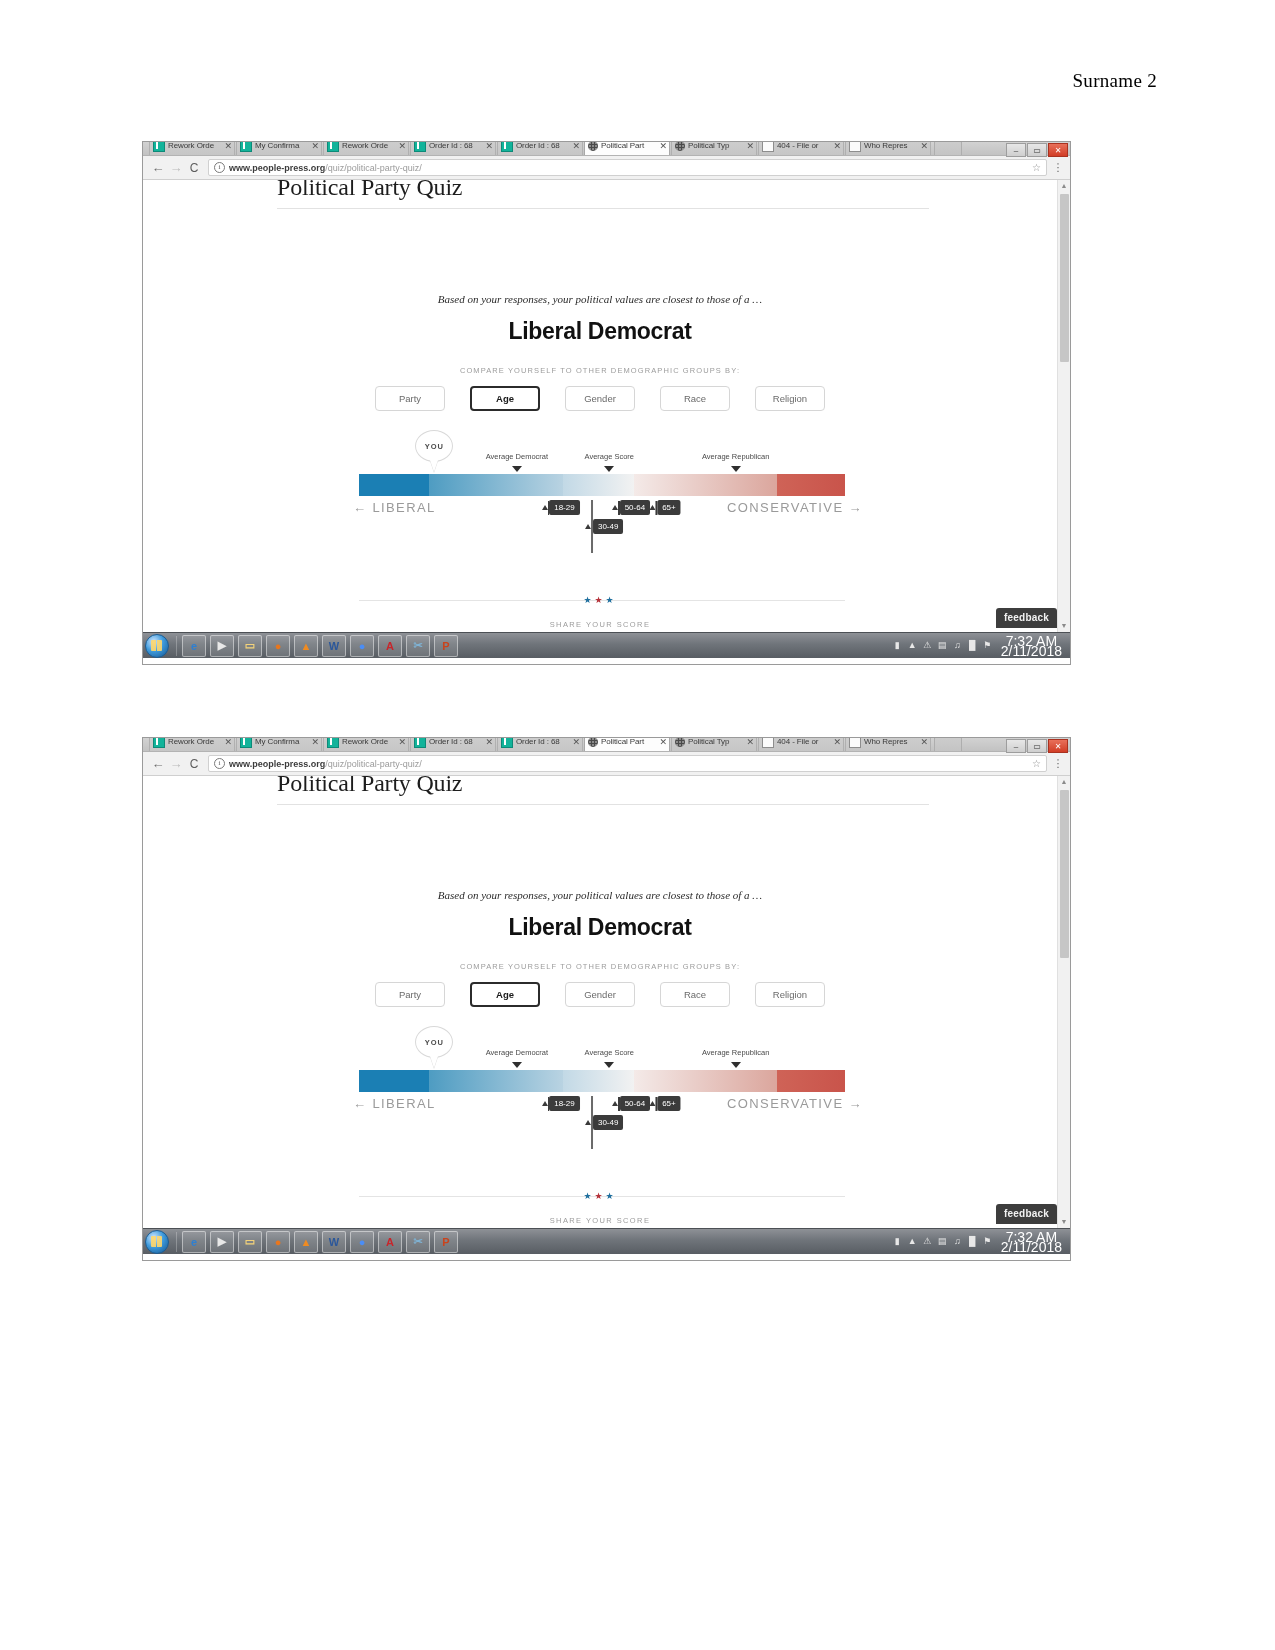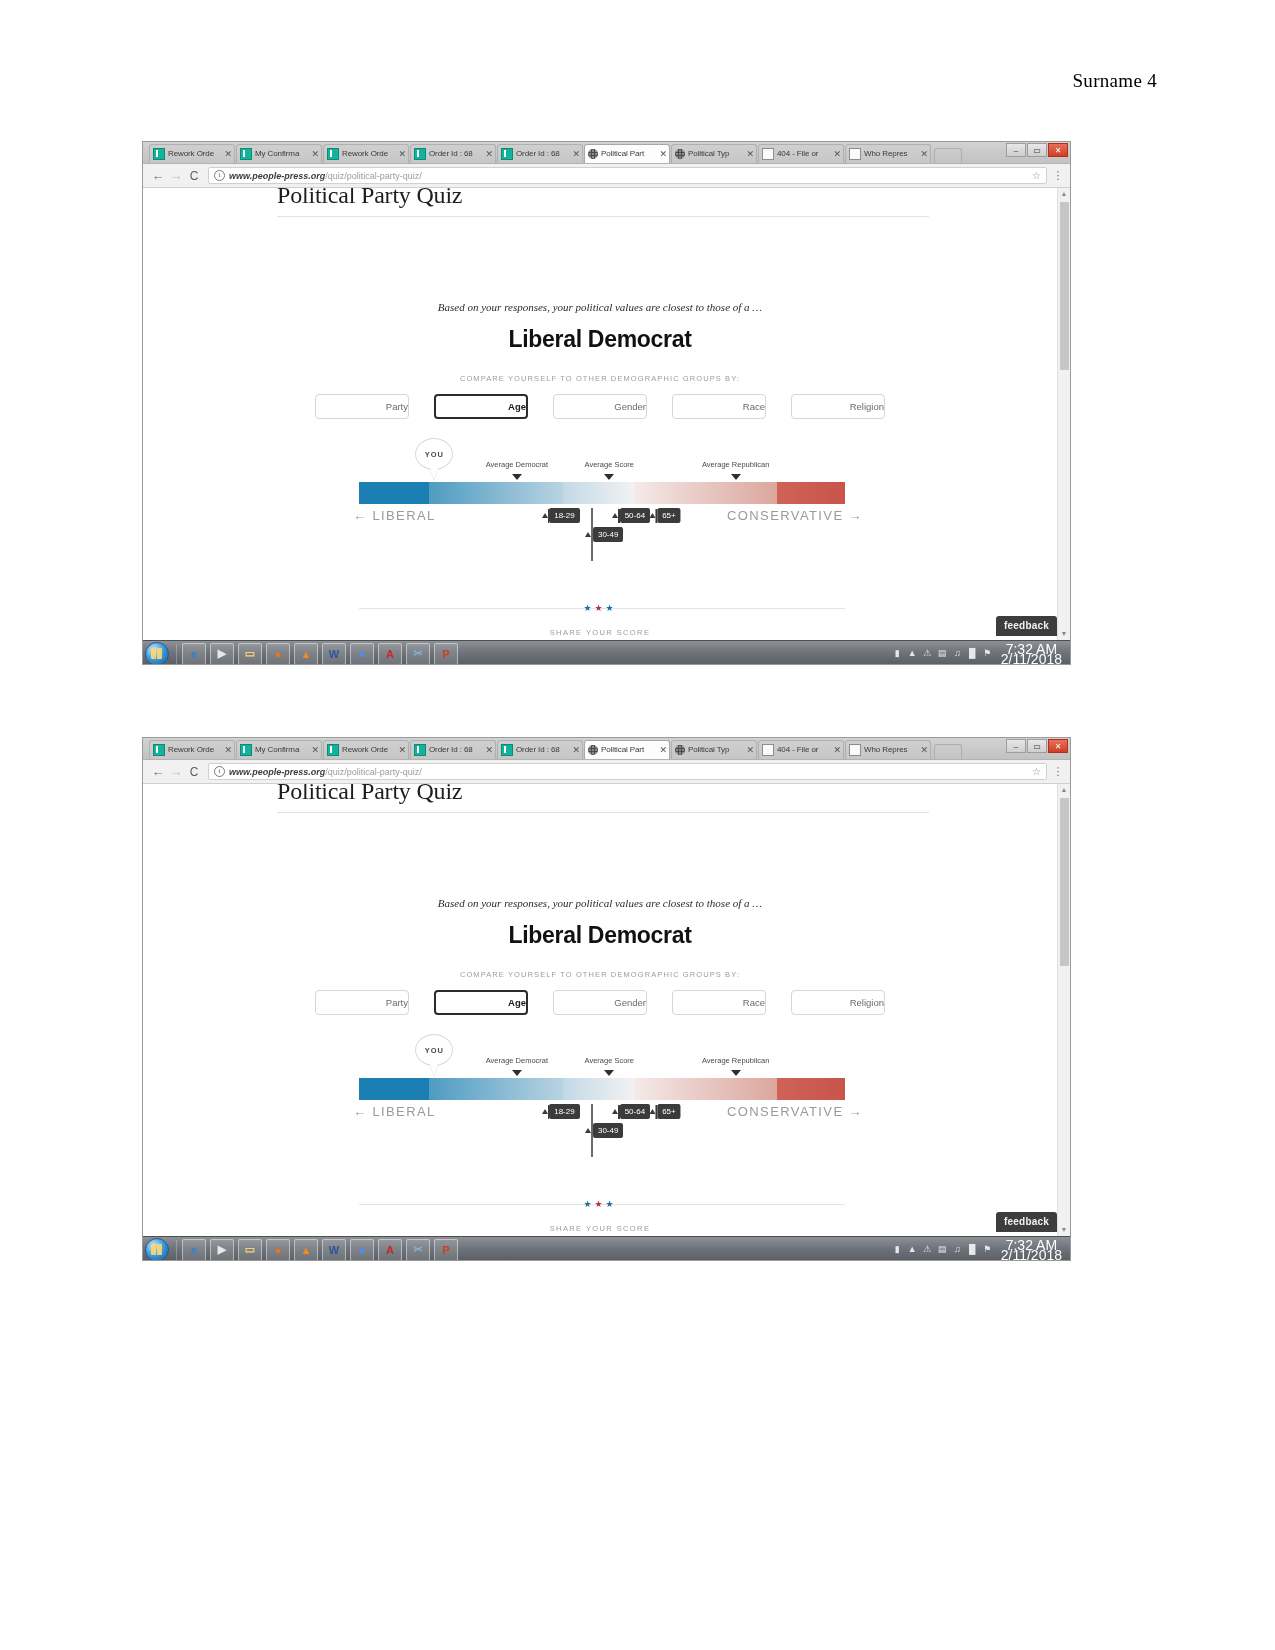--- a/index.html
+++ b/index.html
@@ -33,21 +33,21 @@
     box-sizing: border-box;
     font-family: "Liberation Sans", sans-serif;
     overflow: hidden;
   }
   #shot-1 { top: 141px;  height: 524px; }
   #shot-2 { top: 737px;  height: 524px; }
 
   
   .tabstrip {
     position: relative;
-    height: 22px;
+    height: 14px;
     background: linear-gradient(#d2d2d2, #c2c2c2);
     border-bottom: 1px solid #b3b3b3;
     display: flex;
     align-items: flex-end;
     padding-left: 6px;
     box-sizing: border-box;
   }
   .tab {
     position: relative;
     height: 19px;
@@ -184,21 +184,21 @@
     border-radius: 50%;
     font-size: 7px;
     line-height: 8px;
     text-align: center;
     color: #5c5c5c;
     flex: none;
     margin-right: 4px;
     font-family: "Liberation Serif", serif;
   }
   .url-text { font-size: 9px; color: #9b9b9b; white-space: nowrap; }
-  .url-text b { color: #3c3c3c; font-weight: 700; font-style: italic; }
+  .url-text b { color: #3c3c3c; font-weight: 700; }
   .star-icon { font-size: 10px; color: #8d8d8d; margin-left: auto; }
   .menu-dots {
     font-size: 11px; color: #6b6b6b;
     width: 12px; text-align: center; flex: none;
     letter-spacing: 0; line-height: 9px;
   }
 
   
   .viewport {
     position: relative;
@@ -262,27 +262,27 @@
   
   .demo-tabs {
     position: absolute;
     top: 206px;
     left: 0; right: 0;
     display: flex;
     justify-content: center;
     gap: 25px;
   }
   .demo-tab {
-    width: 94px; height: 25px;
+    width: 70px; height: 25px;
     border: 1px solid #d6d6d6;
     border-radius: 4px;
     background: #fff;
     display: flex;
     align-items: center;
-    justify-content: flex-end;
+    justify-content: center;
     font-size: 9.5px;
     color: #6a6a6a;
     box-sizing: border-box;
   }
   .demo-tab.selected {
     border: 2px solid #2b2b2b;
     color: #1a1a1a;
     font-weight: 700;
   }
 
@@ -524,21 +524,21 @@
     font-size: 14px;
     line-height: 10px;
     text-align: center;
     padding: 0 4px;
     font-family: "Liberation Sans", sans-serif;
   }
 </style>
 </head>
 <body>
 
-<div class="page-header">Surname 4</div>
+<div class="page-header">Surname 2</div>
 
 <div class="shot" id="shot-1">
   <div class="tabstrip">
     <div class="tabs-holder" style="display:flex;align-items:flex-end;">
         <div class="tab">
           <span class="favicon fav-green"></span>
           <span class="tab-label">Rework Orde</span>
           <span class="tab-close">✕</span>
         </div>
         <div class="tab">

